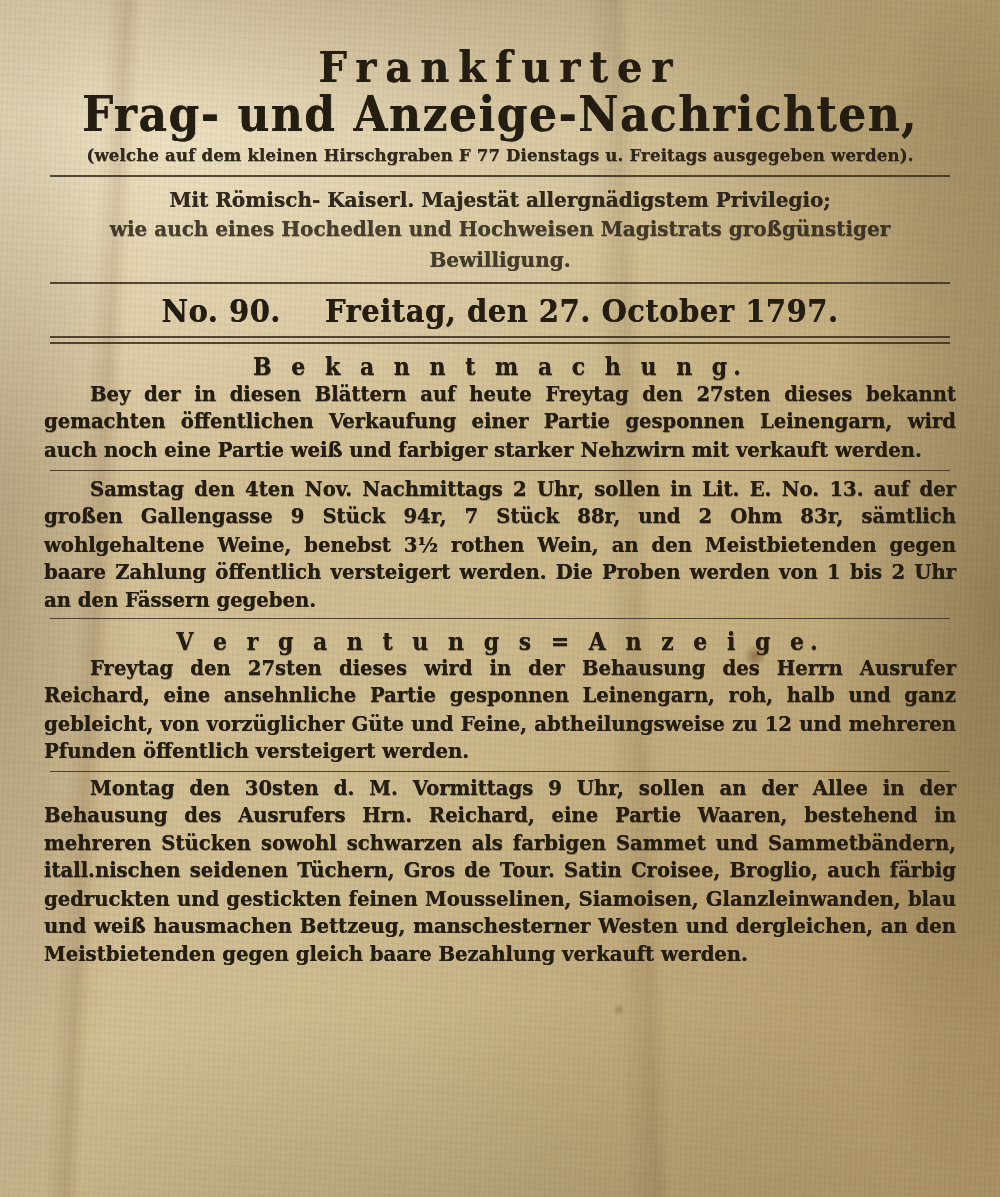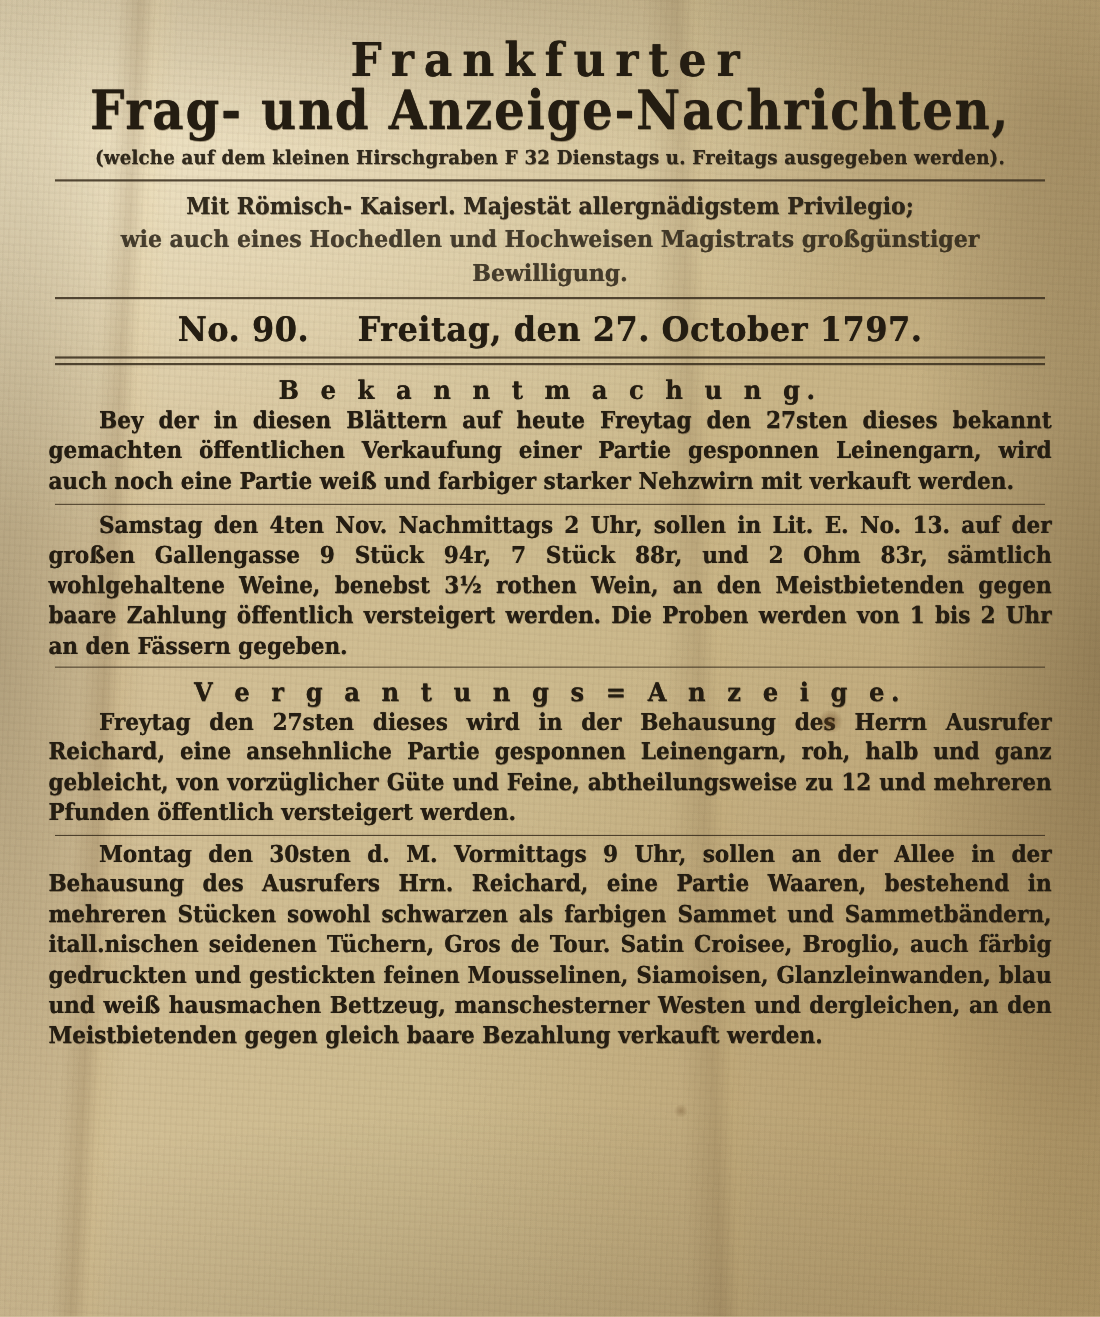--- a/index.html
+++ b/index.html
@@ -52,21 +52,21 @@
       radial-gradient(ellipse 1200px 380px at 55% 106%, rgba(70,52,28,0.20), rgba(70,52,28,0) 70%),
       radial-gradient(ellipse 240px 900px at 100% 50%, rgba(64,46,24,0.30), rgba(64,46,24,0) 75%),
       radial-gradient(ellipse 180px 900px at 0% 50%, rgba(64,46,24,0.22), rgba(64,46,24,0) 75%);
     mix-blend-mode: multiply;
   }
 
   
   #col {
     position: relative;
     z-index: 3;
-    padding: 34px 44px 0 44px;
+    padding: 46px 44px 0 44px;
     color: #2c2317;
   }
 
   .fraktur {
     
     font-family: "DejaVu Serif", "Liberation Serif", serif;
     font-weight: 700;
     color: #241d12;
     text-shadow: 0 0 0.6px rgba(40,30,18,0.85), 0.4px 0.3px 0.4px rgba(60,46,26,0.40);
   }
@@ -169,21 +169,21 @@
 <div id="page">
 
   <div class="blot" style="left:742px; top:646px; width:26px; height:20px;"></div>
   <div class="blot" style="left:612px; top:1004px; width:14px; height:12px; opacity:.6;"></div>
 
   <div id="col">
 
     <div>
       <div class="fraktur masthead-line1">Frankfurter</div>
       <div class="fraktur masthead-line2">Frag- und Anzeige-Nachrichten,</div>
-      <div class="fraktur masthead-sub worn">(welche auf dem kleinen Hirschgraben F 32 Dienstags u. Freitags ausgegeben werden).</div>
+      <div class="fraktur masthead-sub worn">(welche auf dem kleinen Hirschgraben F 77 Dienstags u. Freitags ausgegeben werden).</div>
     </div>
 
     <hr class="rule">
 
     <div class="privilegio fraktur worn">
       <span class="l1">Mit Römisch- Kaiserl. Majestät allergnädigstem Privilegio;</span>
       <span class="l2 worn2">wie auch eines Hochedlen und Hochweisen Magistrats großgünstiger Bewilligung.</span>
     </div>
 
     <hr class="rule">

